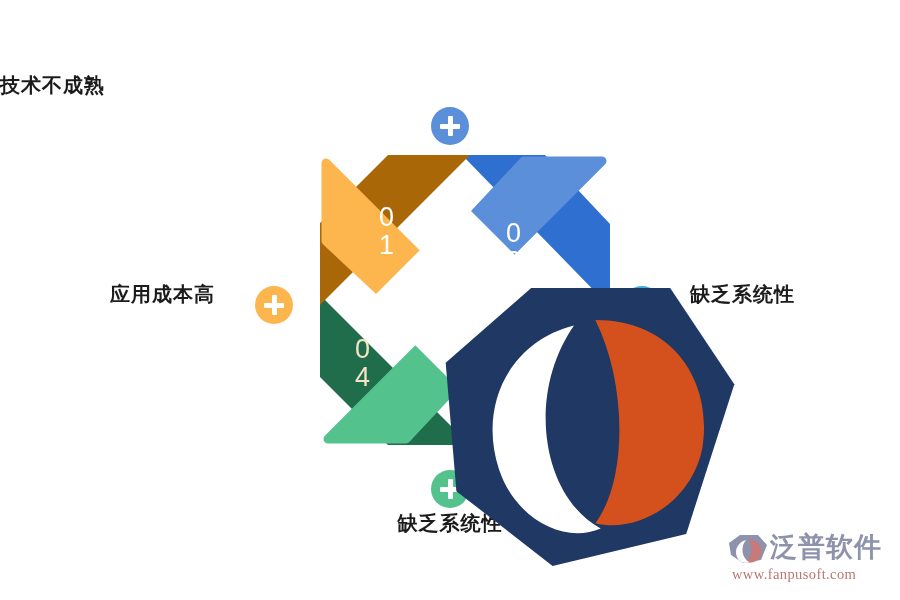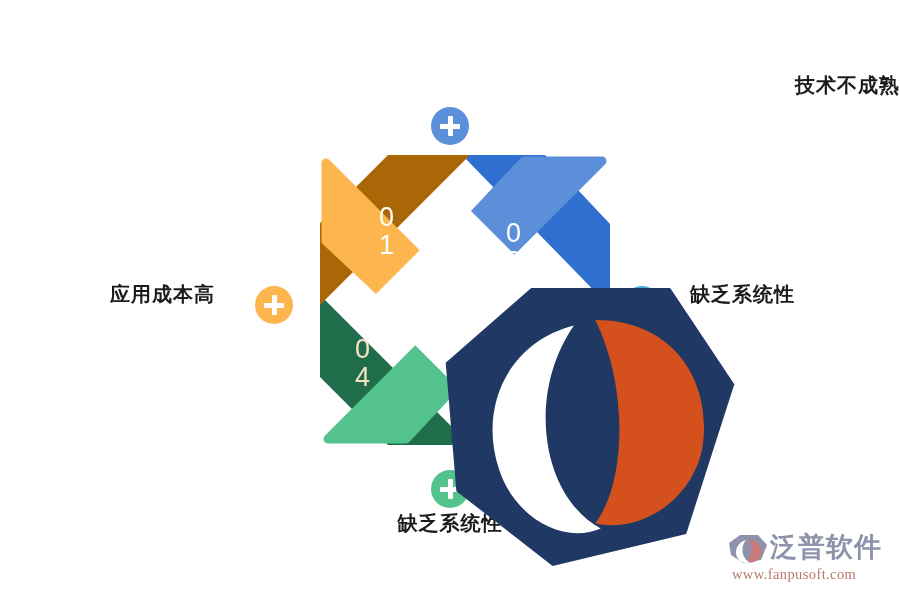--- a/index.html
+++ b/index.html
@@ -16,21 +16,21 @@
     letter-spacing:1px;white-space:nowrap;line-height:1;
   }
   .plus{
     position:absolute;width:38px;height:38px;border-radius:50%;
     display:flex;align-items:center;justify-content:center;
   }
   .plus .bar-h{position:absolute;width:20px;height:5px;background:#fff;border-radius:1px;}
   .plus .bar-v{position:absolute;width:5px;height:20px;background:#fff;border-radius:1px;}
 
   
-  #lbl-top{top:75px;left:0;width:900px;text-align:right;}
+  #lbl-top{top:75px;left:0;width:900px;text-align:left;}
   #plus-top{top:107px;left:431px;}
   
   #plus-bottom{top:470px;left:431px;}
   #lbl-bottom{top:513px;left:0;width:900px;text-align:center;}
   
   #lbl-left{top:294px;left:110px;transform:translateY(-50%);}
   #plus-left{top:286px;left:255px;}
   
   #plus-right{top:286px;left:623px;}
   #lbl-right{top:294px;left:690px;transform:translateY(-50%);}

